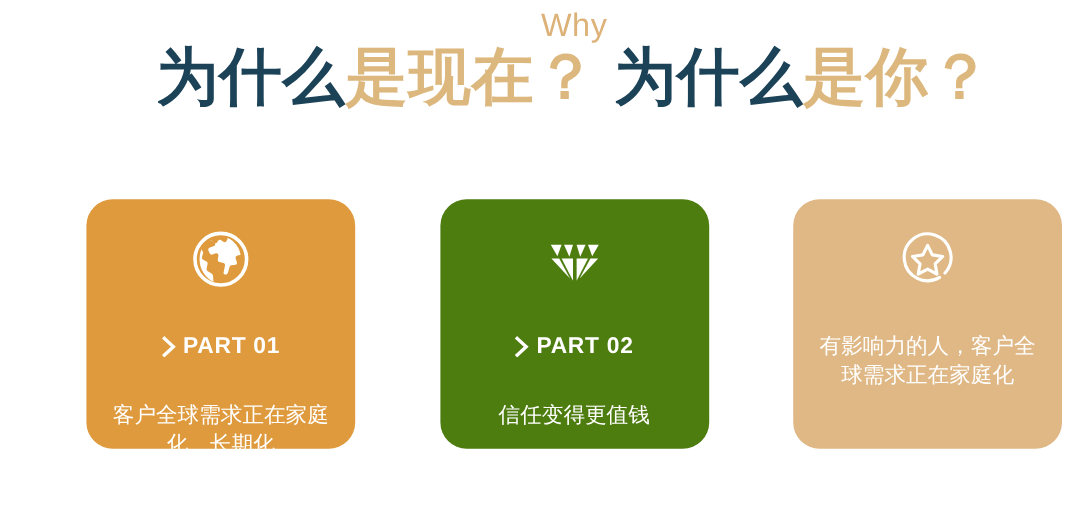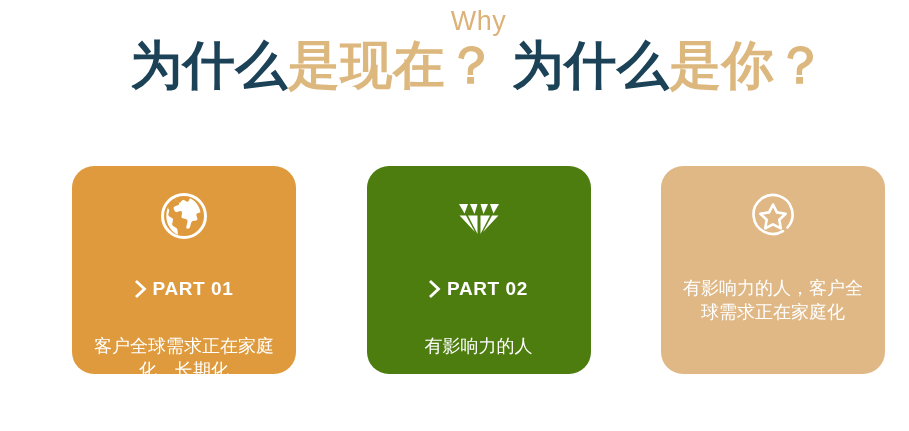--- a/index.html
+++ b/index.html
@@ -162,21 +162,21 @@
         </svg>
       </span>
       <div class="card-part">
         <span class="chev">
           <svg viewBox="0 0 13 18" xmlns="http://www.w3.org/2000/svg">
             <path d="M2 2 L9.5 9 L2 16" fill="none" stroke="#ffffff" stroke-width="2.8" stroke-linecap="square" stroke-linejoin="miter"></path>
           </svg>
         </span>
         <span>PART 02</span>
       </div>
-      <div class="card-desc">有影响力的人</div>
+      <div class="card-desc">信任变得更值钱</div>
     </div>
 
     <div class="card" style="background:#dfb886;">
       <span class="card-icon">
         <svg viewBox="0 0 52 52" xmlns="http://www.w3.org/2000/svg">
           <path d="M40.5 37.5 A19.5 19.5 0 1 0 36 41.2" fill="none" stroke="#ffffff" stroke-width="2.6" stroke-linecap="round"></path>
           <path d="M26 14.5 l3.9 7.9 8.7 1.3 -6.3 6.1 1.5 8.6 -7.8 -4.1 -7.8 4.1 1.5 -8.6 -6.3 -6.1 8.7 -1.3 z" fill="none" stroke="#ffffff" stroke-width="2.6" stroke-linejoin="round"></path>
         </svg>
       </span>
       <div class="card-desc">有影响力的人，客户全球需求正在家庭化</div>

